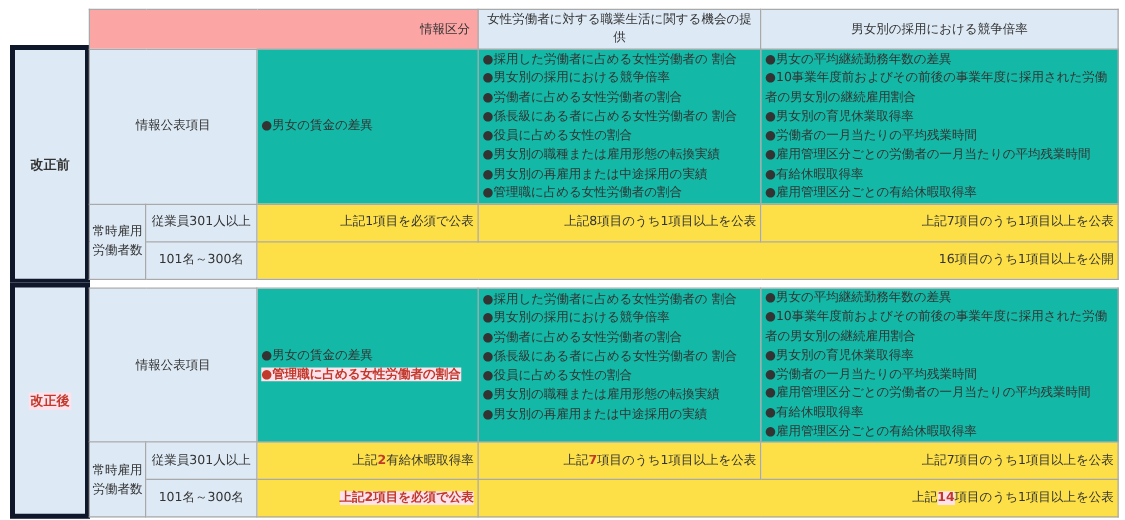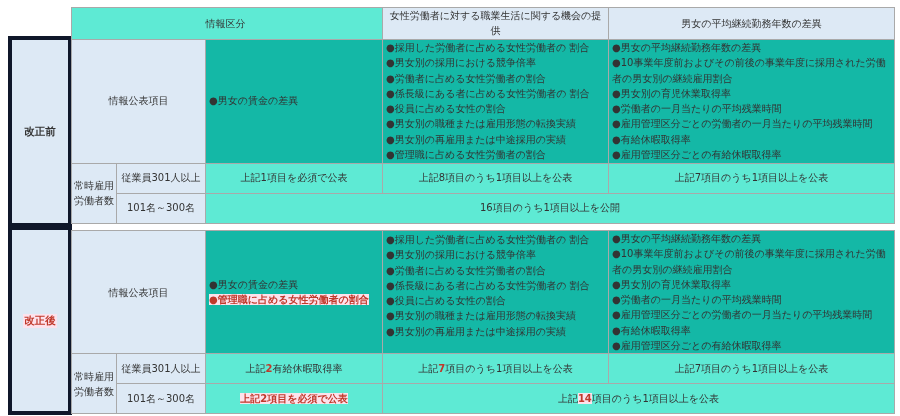--- a/index.html
+++ b/index.html
@@ -4,23 +4,23 @@
 <style>
   html, body { margin:0; padding:0; background:#ffffff; }
   body { width:900px; height:416px; position:relative; overflow:hidden;
          font-family:"DejaVu Sans", "Liberation Sans", sans-serif; font-size:10px; color:#333; }
   .side { position:absolute; left:8px; width:56px; background:#dde9f5; border:4px solid #0f172a;
           display:flex; align-items:center; justify-content:center; font-weight:bold; font-size:10.5px; }
   .side.after span { color:#c0392b; background:#fde2ec; padding:0 1px; }
   table { position:absolute; left:71px; width:823px; border-collapse:collapse; table-layout:fixed; }
   td { border:1px solid #a9a9a9; padding:0 3px; vertical-align:middle; line-height:15.3px; }
   .hd { background:#dde9f5; text-align:center; }
-  .hd-right { background:#5eead4; text-align:center; padding-right:6px; }
+  .hd-right { background:#fca5a5; text-align:right; padding-right:6px; }
   .gray { background:#14b8a6; }
-  .white { background:#5eead4; text-align:center; }
+  .white { background:#fde047; text-align:right; }
   .list div { white-space:nowrap; }
   .wrap div { white-space:normal; }
   .redbg { color:#c0392b; font-weight:bold; background:#fde2ec; }
   .num-red { color:#c0392b; font-weight:bold; }
   .num-pink { color:#c0392b; font-weight:bold; background:#fde2ec; }
 </style>
 </head>
 <body>
 
 <div class="side" style="top:36px;height:183px;">
@@ -32,21 +32,21 @@
     <col style="width:45px">
       <col style="width:89px">
       <col style="width:177px">
       <col style="width:226px">
       <col style="width:286px">
   </colgroup>
   <tbody>
       <tr style="height:29px;">
     <td colspan="3" class="hd-right">情報区分</td>
     <td class="hd">女性労働者に対する職業生活に関する機会の提供</td>
-    <td class="hd">男女の平均継続勤務年数の差異</td>
+    <td class="hd">男女別の採用における競争倍率</td>
   </tr>
   <tr style="height:124px;">
     <td colspan="2" class="hd">情報公表項目</td>
     <td class="gray list">
       <div>●男女の賃金の差異</div>
     </td>
     <td class="gray list">
       <div>●採用した労働者に占める女性労働者の 割合</div>
       <div>●男女別の採用における競争倍率</div>
       <div>●労働者に占める女性労働者の割合</div>

